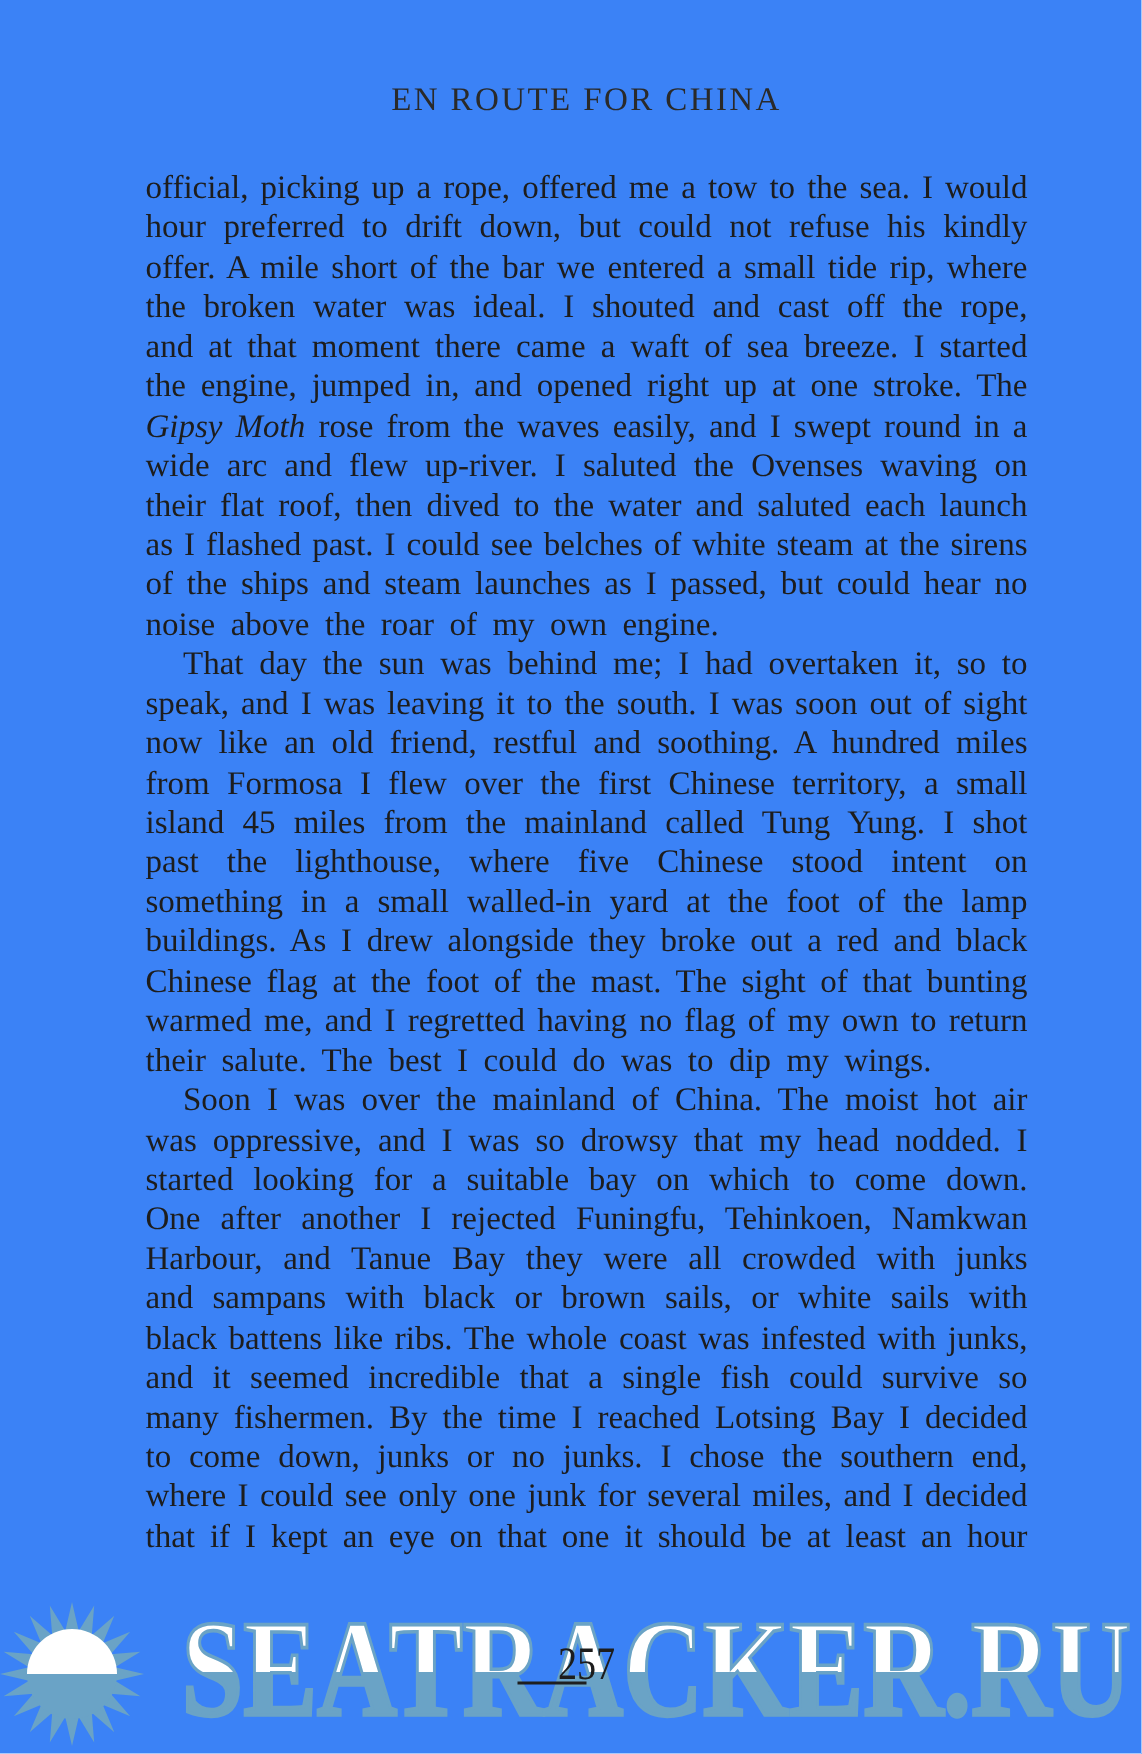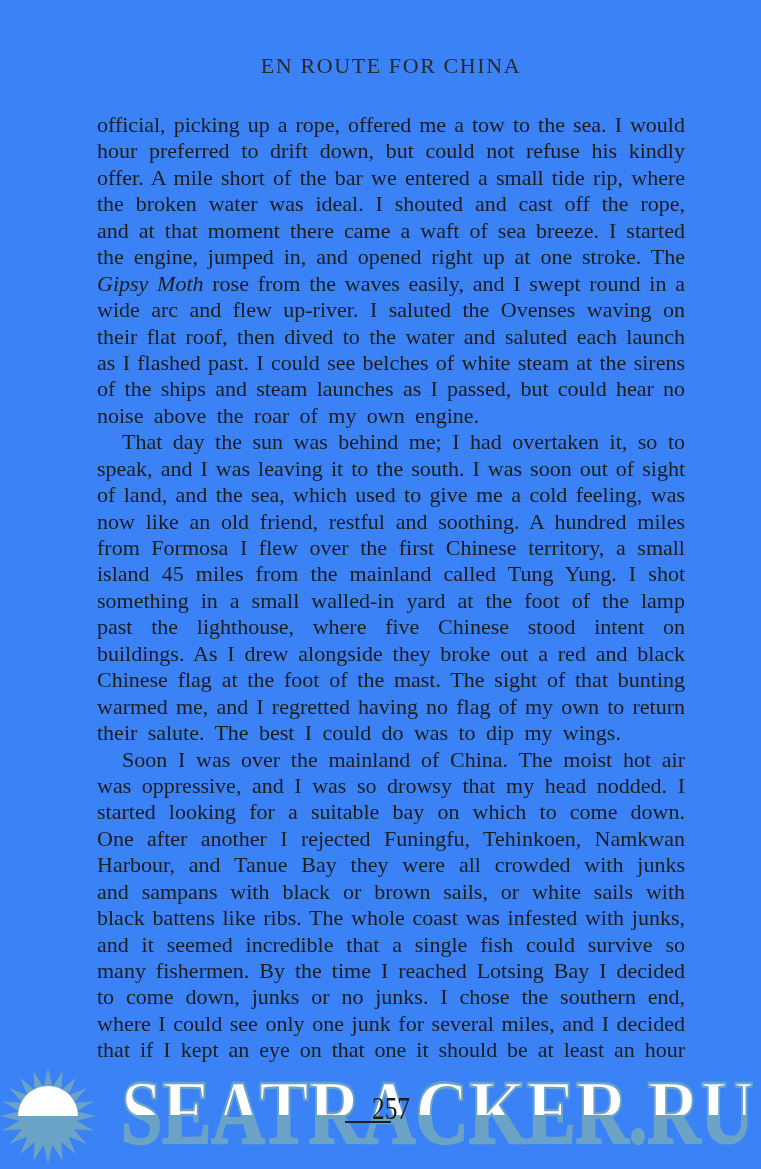--- a/index.html
+++ b/index.html
@@ -54,26 +54,25 @@
       <div class="line">and at that moment there came a waft of sea breeze. I started</div>
       <div class="line">the engine, jumped in, and opened right up at one stroke. The</div>
       <div class="line"><span class="i">Gipsy Moth</span><span> rose from the waves easily, and I swept round in a</span></div>
       <div class="line">wide arc and flew up-river. I saluted the Ovenses waving on</div>
       <div class="line">their flat roof, then dived to the water and saluted each launch</div>
       <div class="line">as I flashed past. I could see belches of white steam at the sirens</div>
       <div class="line">of the ships and steam launches as I passed, but could hear no</div>
       <div class="line para-end">noise above the roar of my own engine.</div>
       <div class="line indent">That day the sun was behind me; I had overtaken it, so to</div>
       <div class="line">speak, and I was leaving it to the south. I was soon out of sight</div>
-      <div class="line">of land, and the sea, which used to give me a cold feeling, was</div>
       <div class="line">now like an old friend, restful and soothing. A hundred miles</div>
       <div class="line">from Formosa I flew over the first Chinese territory, a small</div>
       <div class="line">island 45 miles from the mainland called Tung Yung. I shot</div>
+      <div class="line">past the lighthouse, where five Chinese stood intent on</div>
       <div class="line">something in a small walled-in yard at the foot of the lamp</div>
-      <div class="line">past the lighthouse, where five Chinese stood intent on</div>
       <div class="line">buildings. As I drew alongside they broke out a red and black</div>
       <div class="line">Chinese flag at the foot of the mast. The sight of that bunting</div>
       <div class="line">warmed me, and I regretted having no flag of my own to return</div>
       <div class="line para-end">their salute. The best I could do was to dip my wings.</div>
       <div class="line indent">Soon I was over the mainland of China. The moist hot air</div>
       <div class="line">was oppressive, and I was so drowsy that my head nodded. I</div>
       <div class="line">started looking for a suitable bay on which to come down.</div>
       <div class="line">One after another I rejected Funingfu, Tehinkoen, Namkwan</div>
       <div class="line">Harbour, and Tanue Bay they were all crowded with junks</div>
       <div class="line">and sampans with black or brown sails, or white sails with</div>

